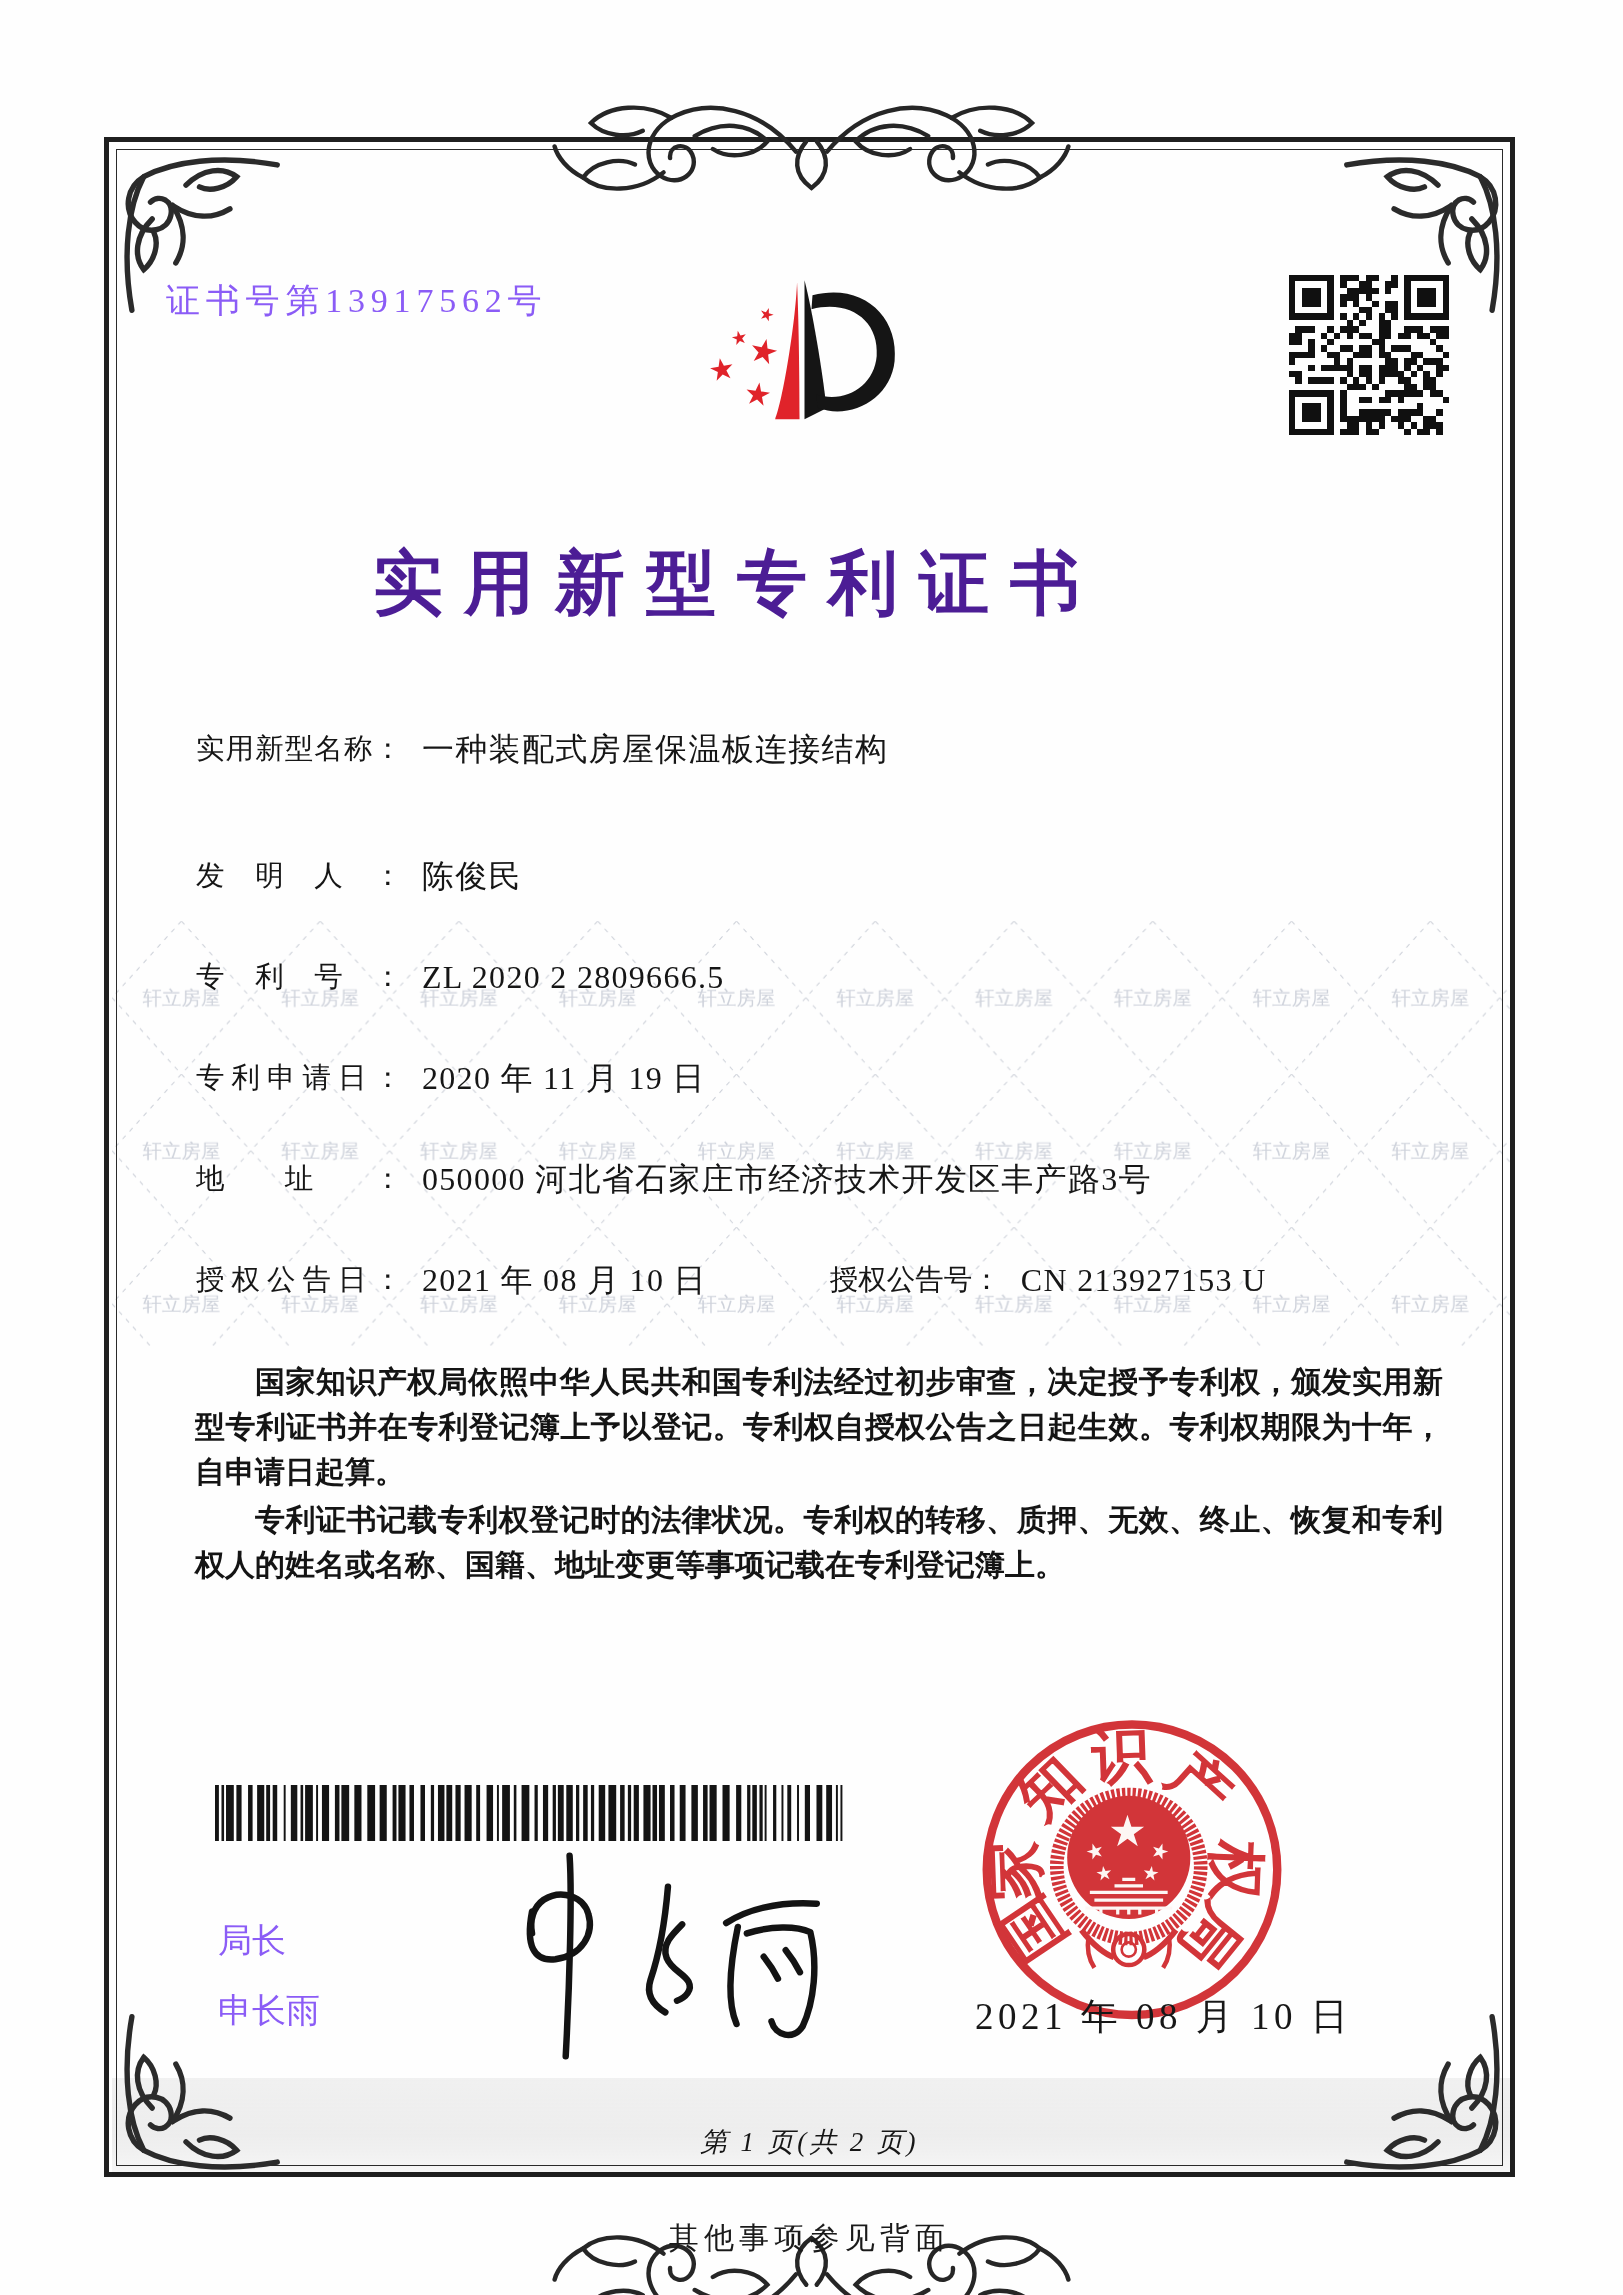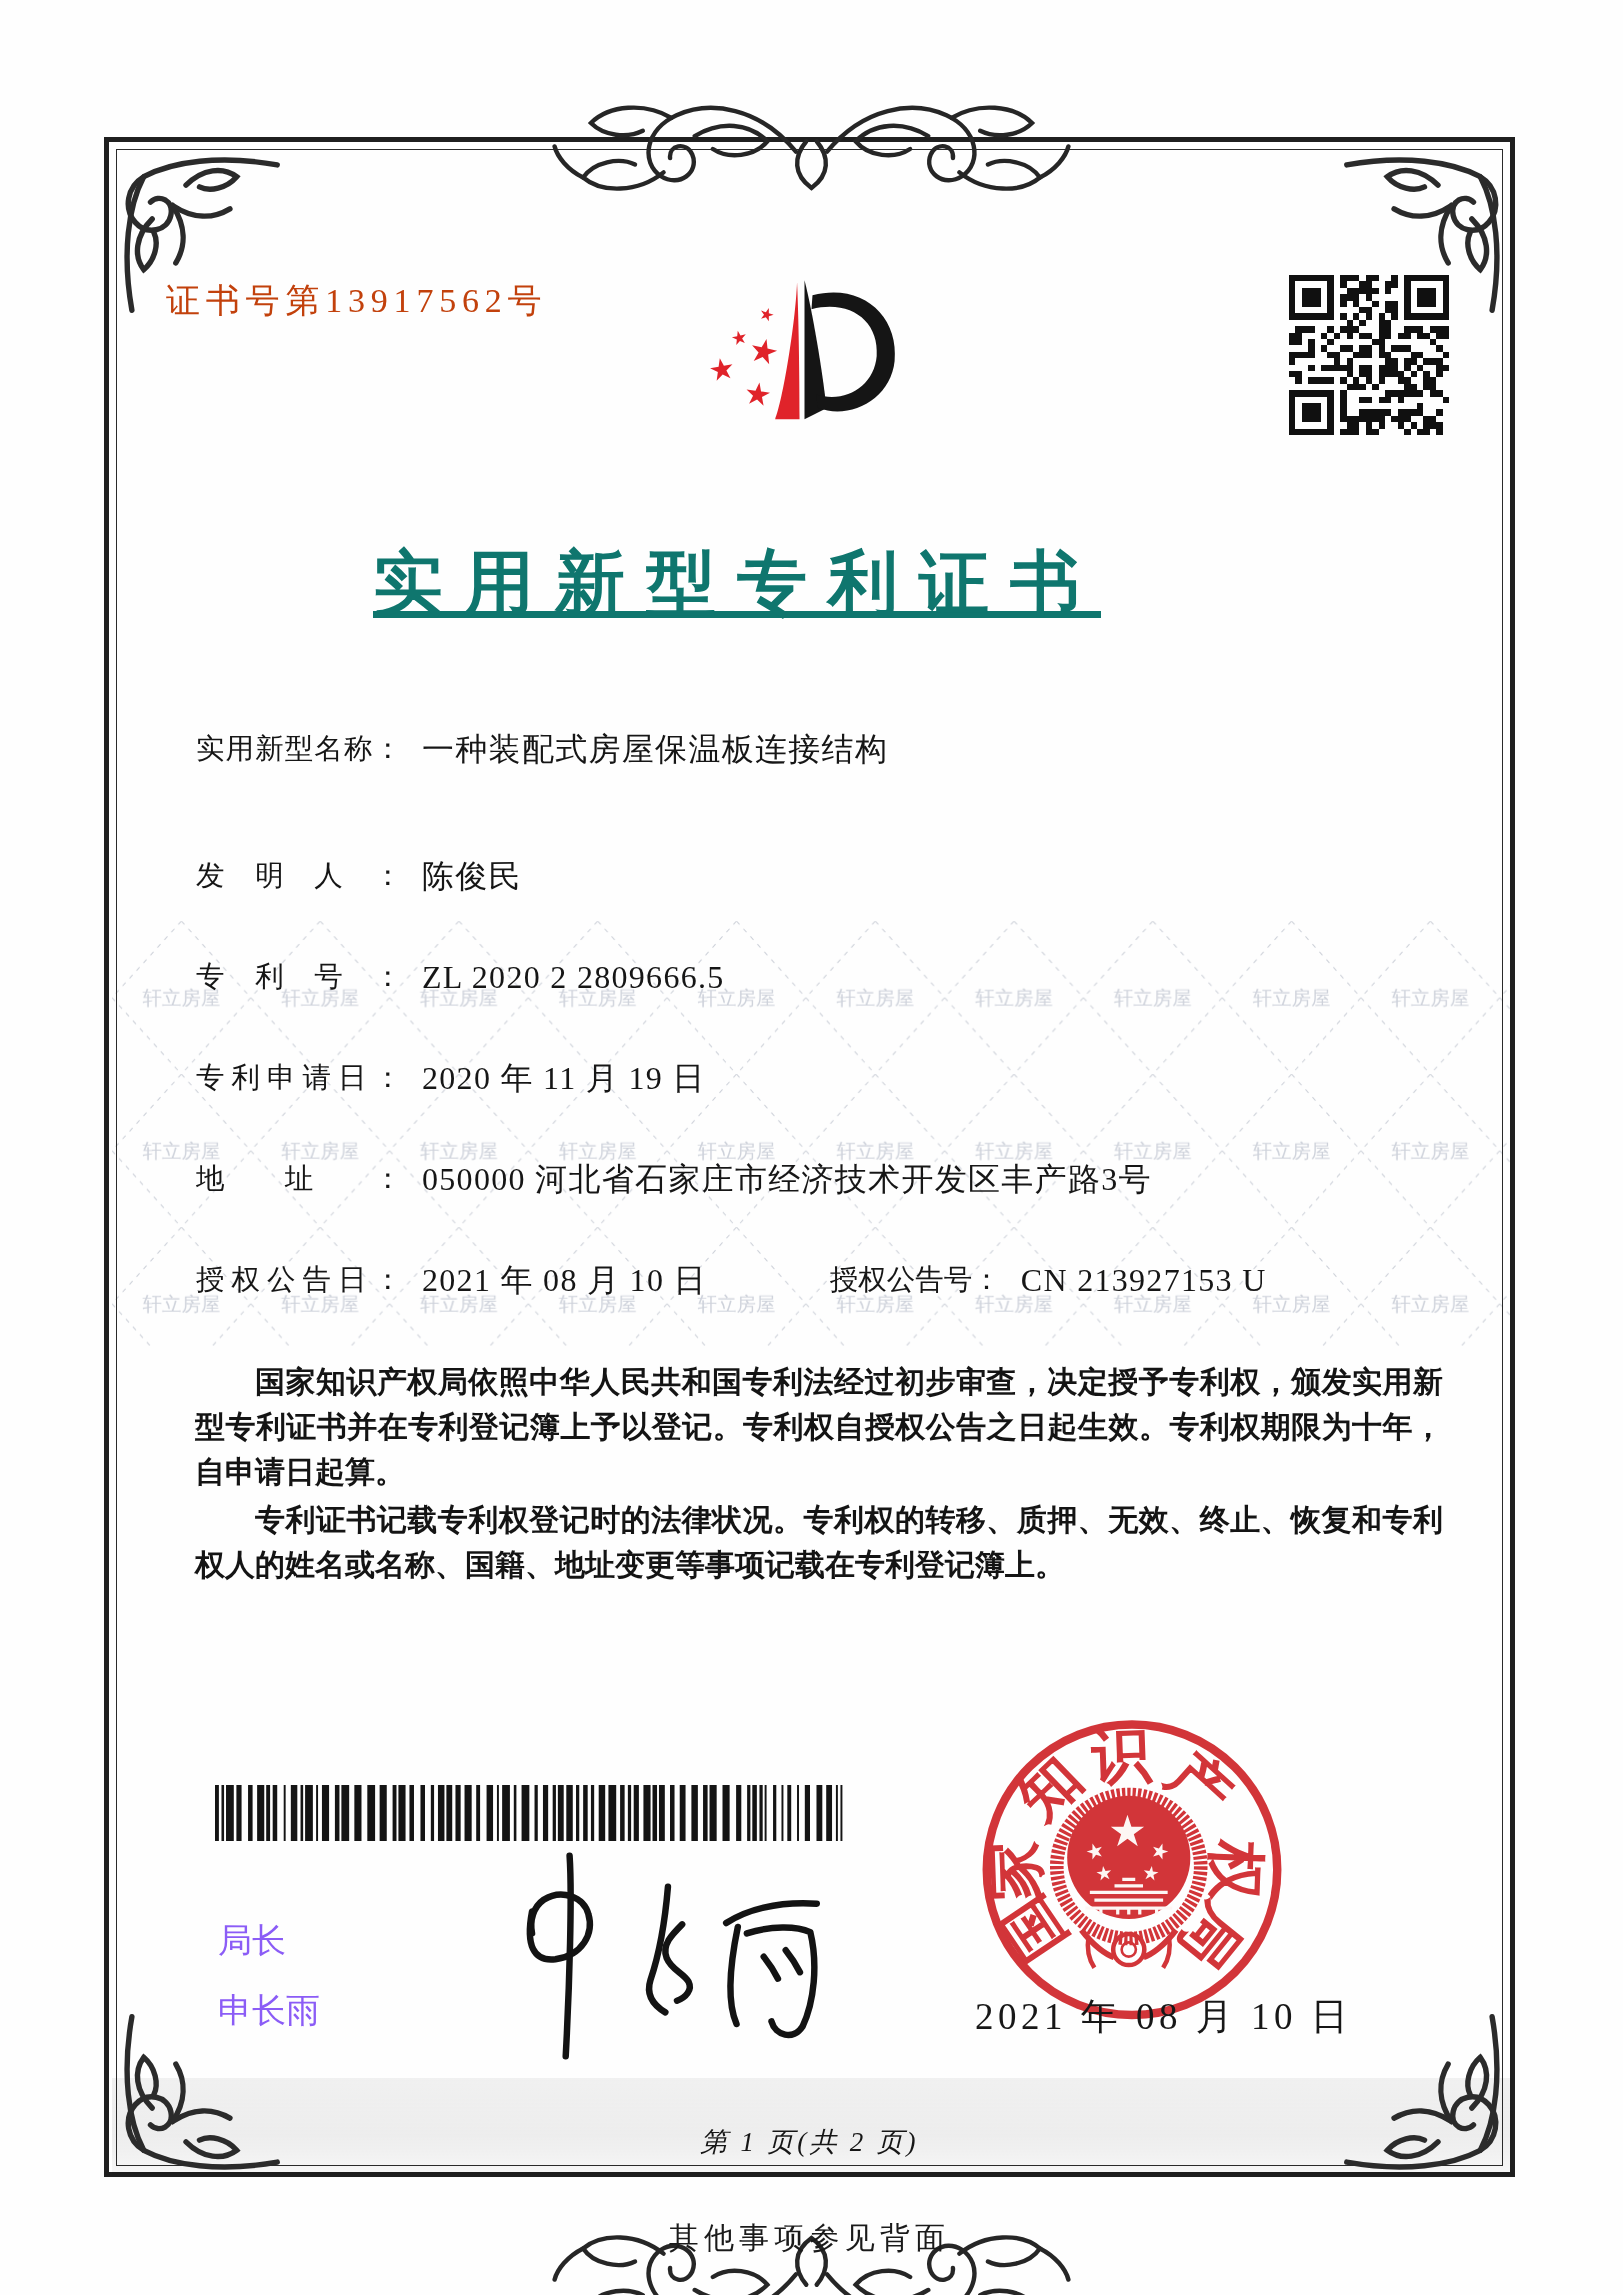--- a/index.html
+++ b/index.html
@@ -9,25 +9,25 @@
   }
   
   .frame-outer{position:absolute;left:104px;top:137px;width:1411px;height:2040px;
     border:5.8px solid #1f1f1f;box-sizing:border-box;}
   .frame-inner{position:absolute;left:7.1px;top:6.5px;right:7.1px;bottom:6.5px;
     border:1.9px solid #2a2a2a;}
   .scan-band{position:absolute;left:112px;top:2078px;width:1401px;height:97px;
     background:linear-gradient(180deg,rgba(120,120,120,0.10),rgba(150,150,150,0.16) 60%,rgba(120,120,120,0.06));
     mix-blend-mode:multiply;}
   
-  .cert-no{position:absolute;left:166px;top:278px;font-size:34px;letter-spacing:5.8px;color:#c2410c;}
+  .cert-no{position:absolute;left:166px;top:278px;font-size:34px;letter-spacing:5.8px;color:#8b5cf6;}
   .logo{position:absolute;left:697px;top:263px;width:224px;height:195px;}
   .qr{position:absolute;left:1289px;top:275px;width:160px;height:160px;}
   .title{position:absolute;left:104px;top:537px;width:1266px;text-align:center;
-    font-size:70px;font-weight:bold;letter-spacing:21px;color:#0f766e;text-decoration:underline;}
+    font-size:70px;font-weight:bold;letter-spacing:21px;color:#4c1d95;}
   
   .fields{position:absolute;left:196px;top:731px;width:1271px;font-size:32px;}
   .frow{display:flex;align-items:flex-start;margin-bottom:65px;}
   .frow.first{margin-bottom:91px;}
   .flabel{display:inline-block;width:206px;font-size:28.5px;line-height:36px;
     text-align:justify;text-align-last:justify;flex:none;letter-spacing:0;}
   .fvalue{margin-left:20px;line-height:36px;letter-spacing:1.3px;white-space:nowrap;}
   .fpair2{margin-left:123px;display:flex;}
   .fpair2 .flabel{width:auto;text-align-last:auto;}
   

